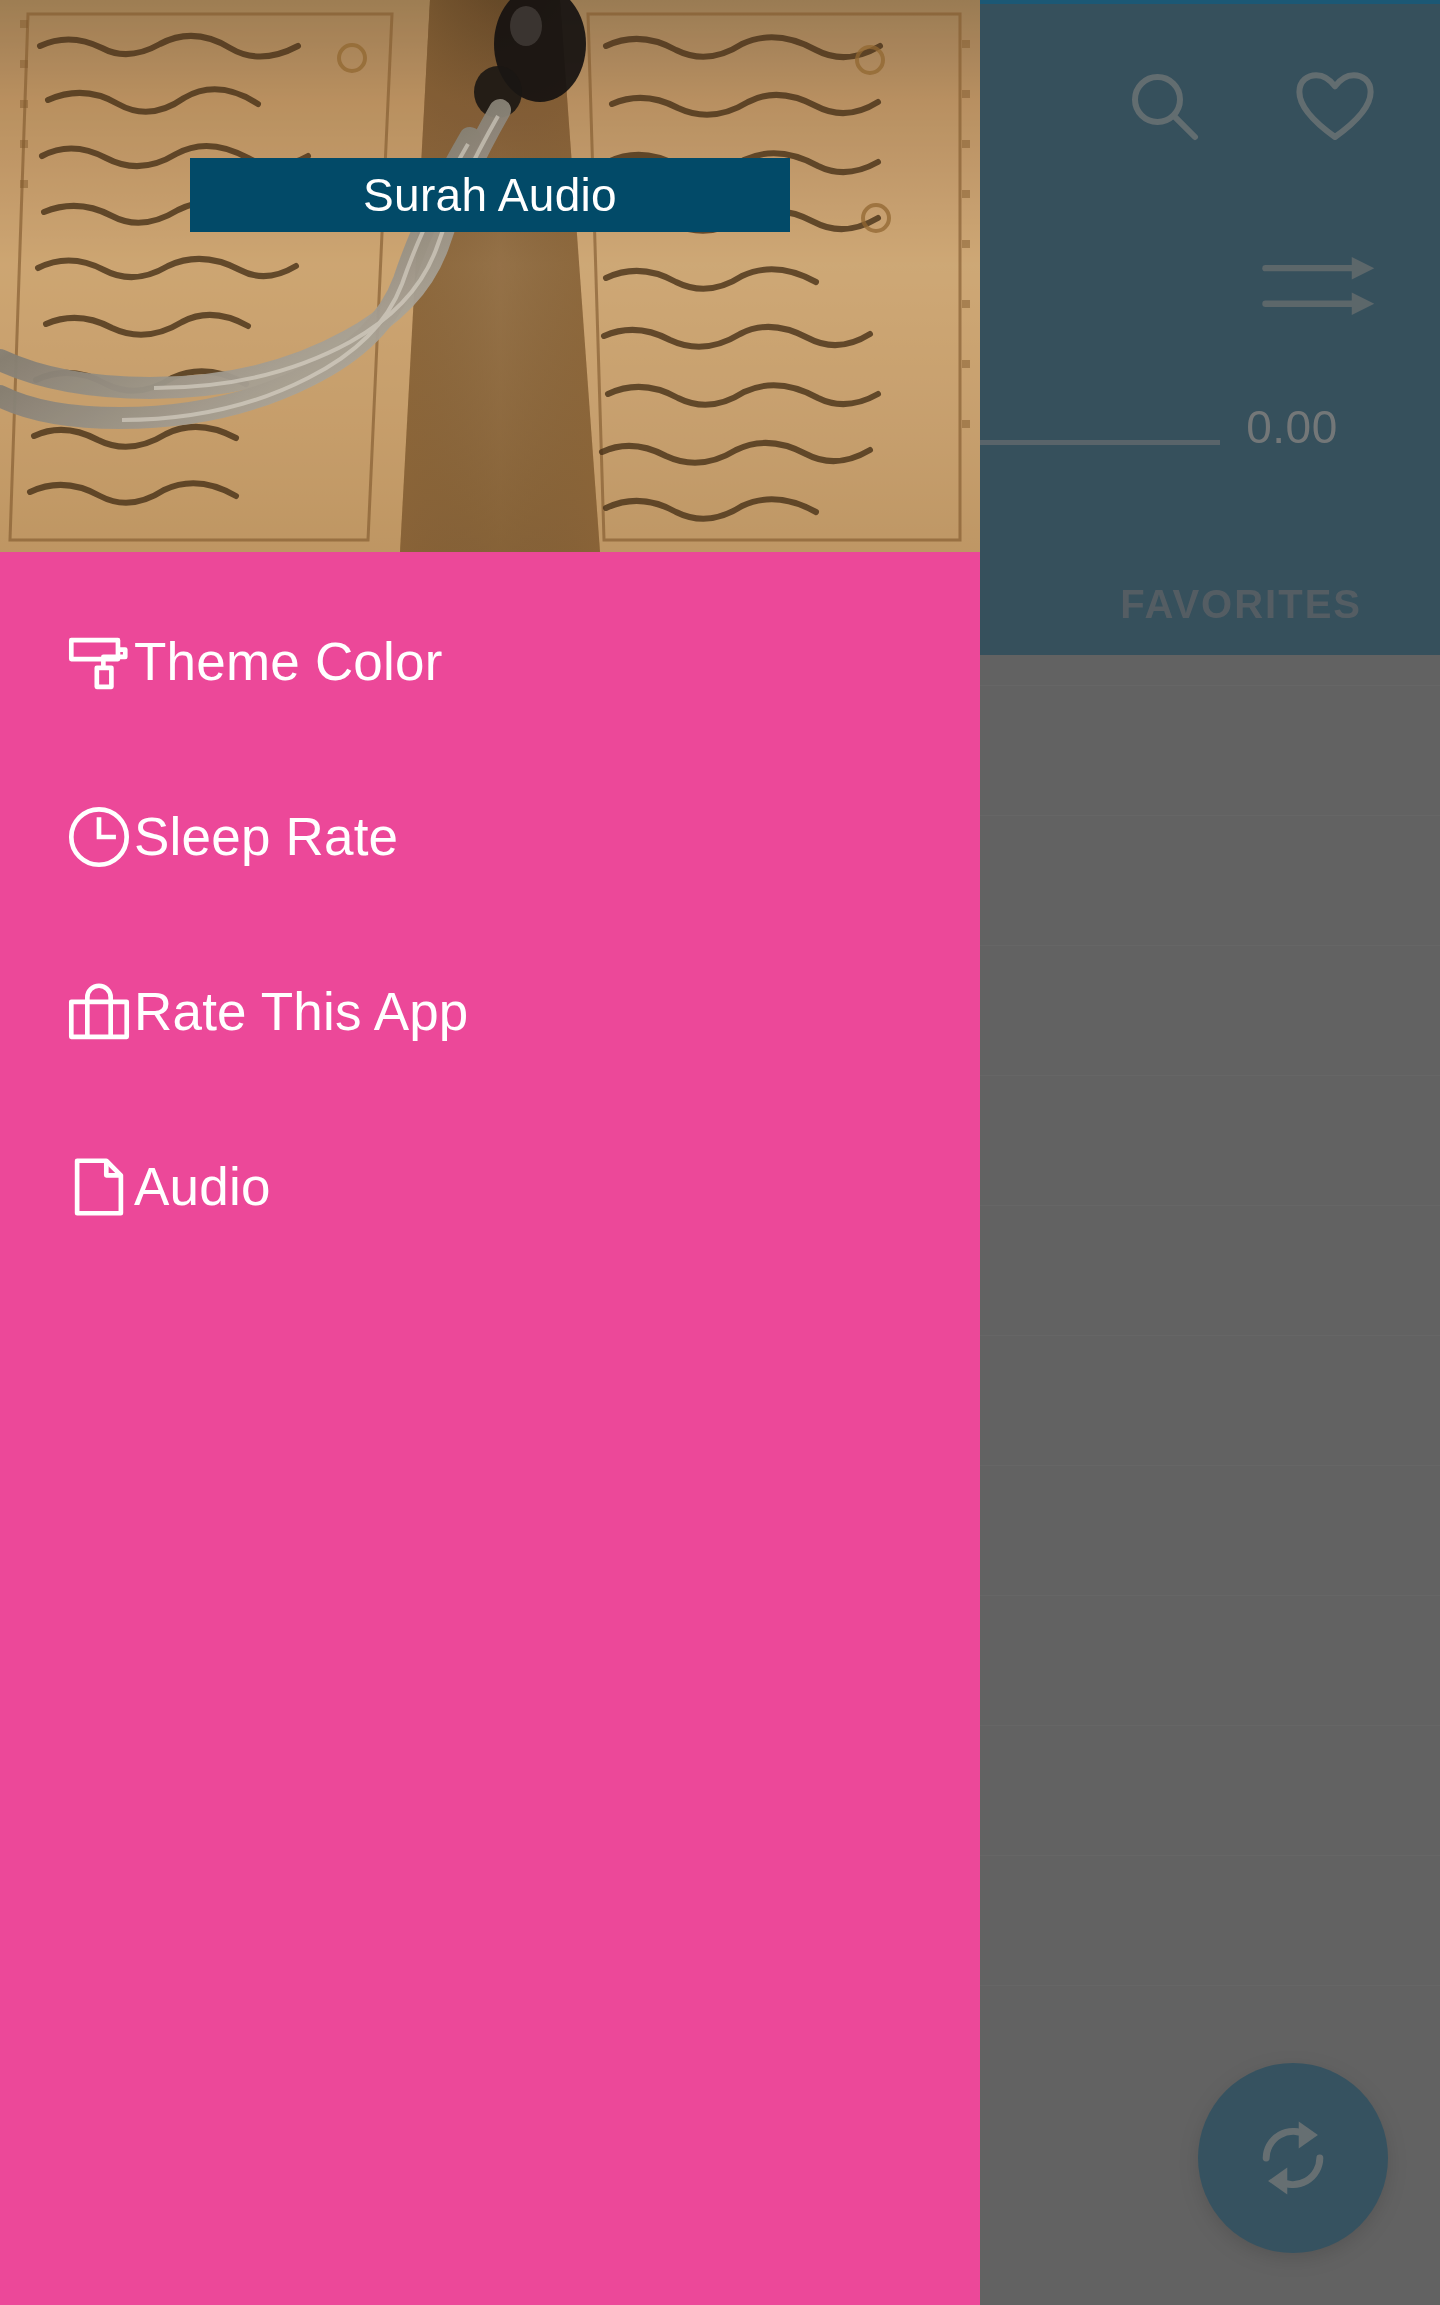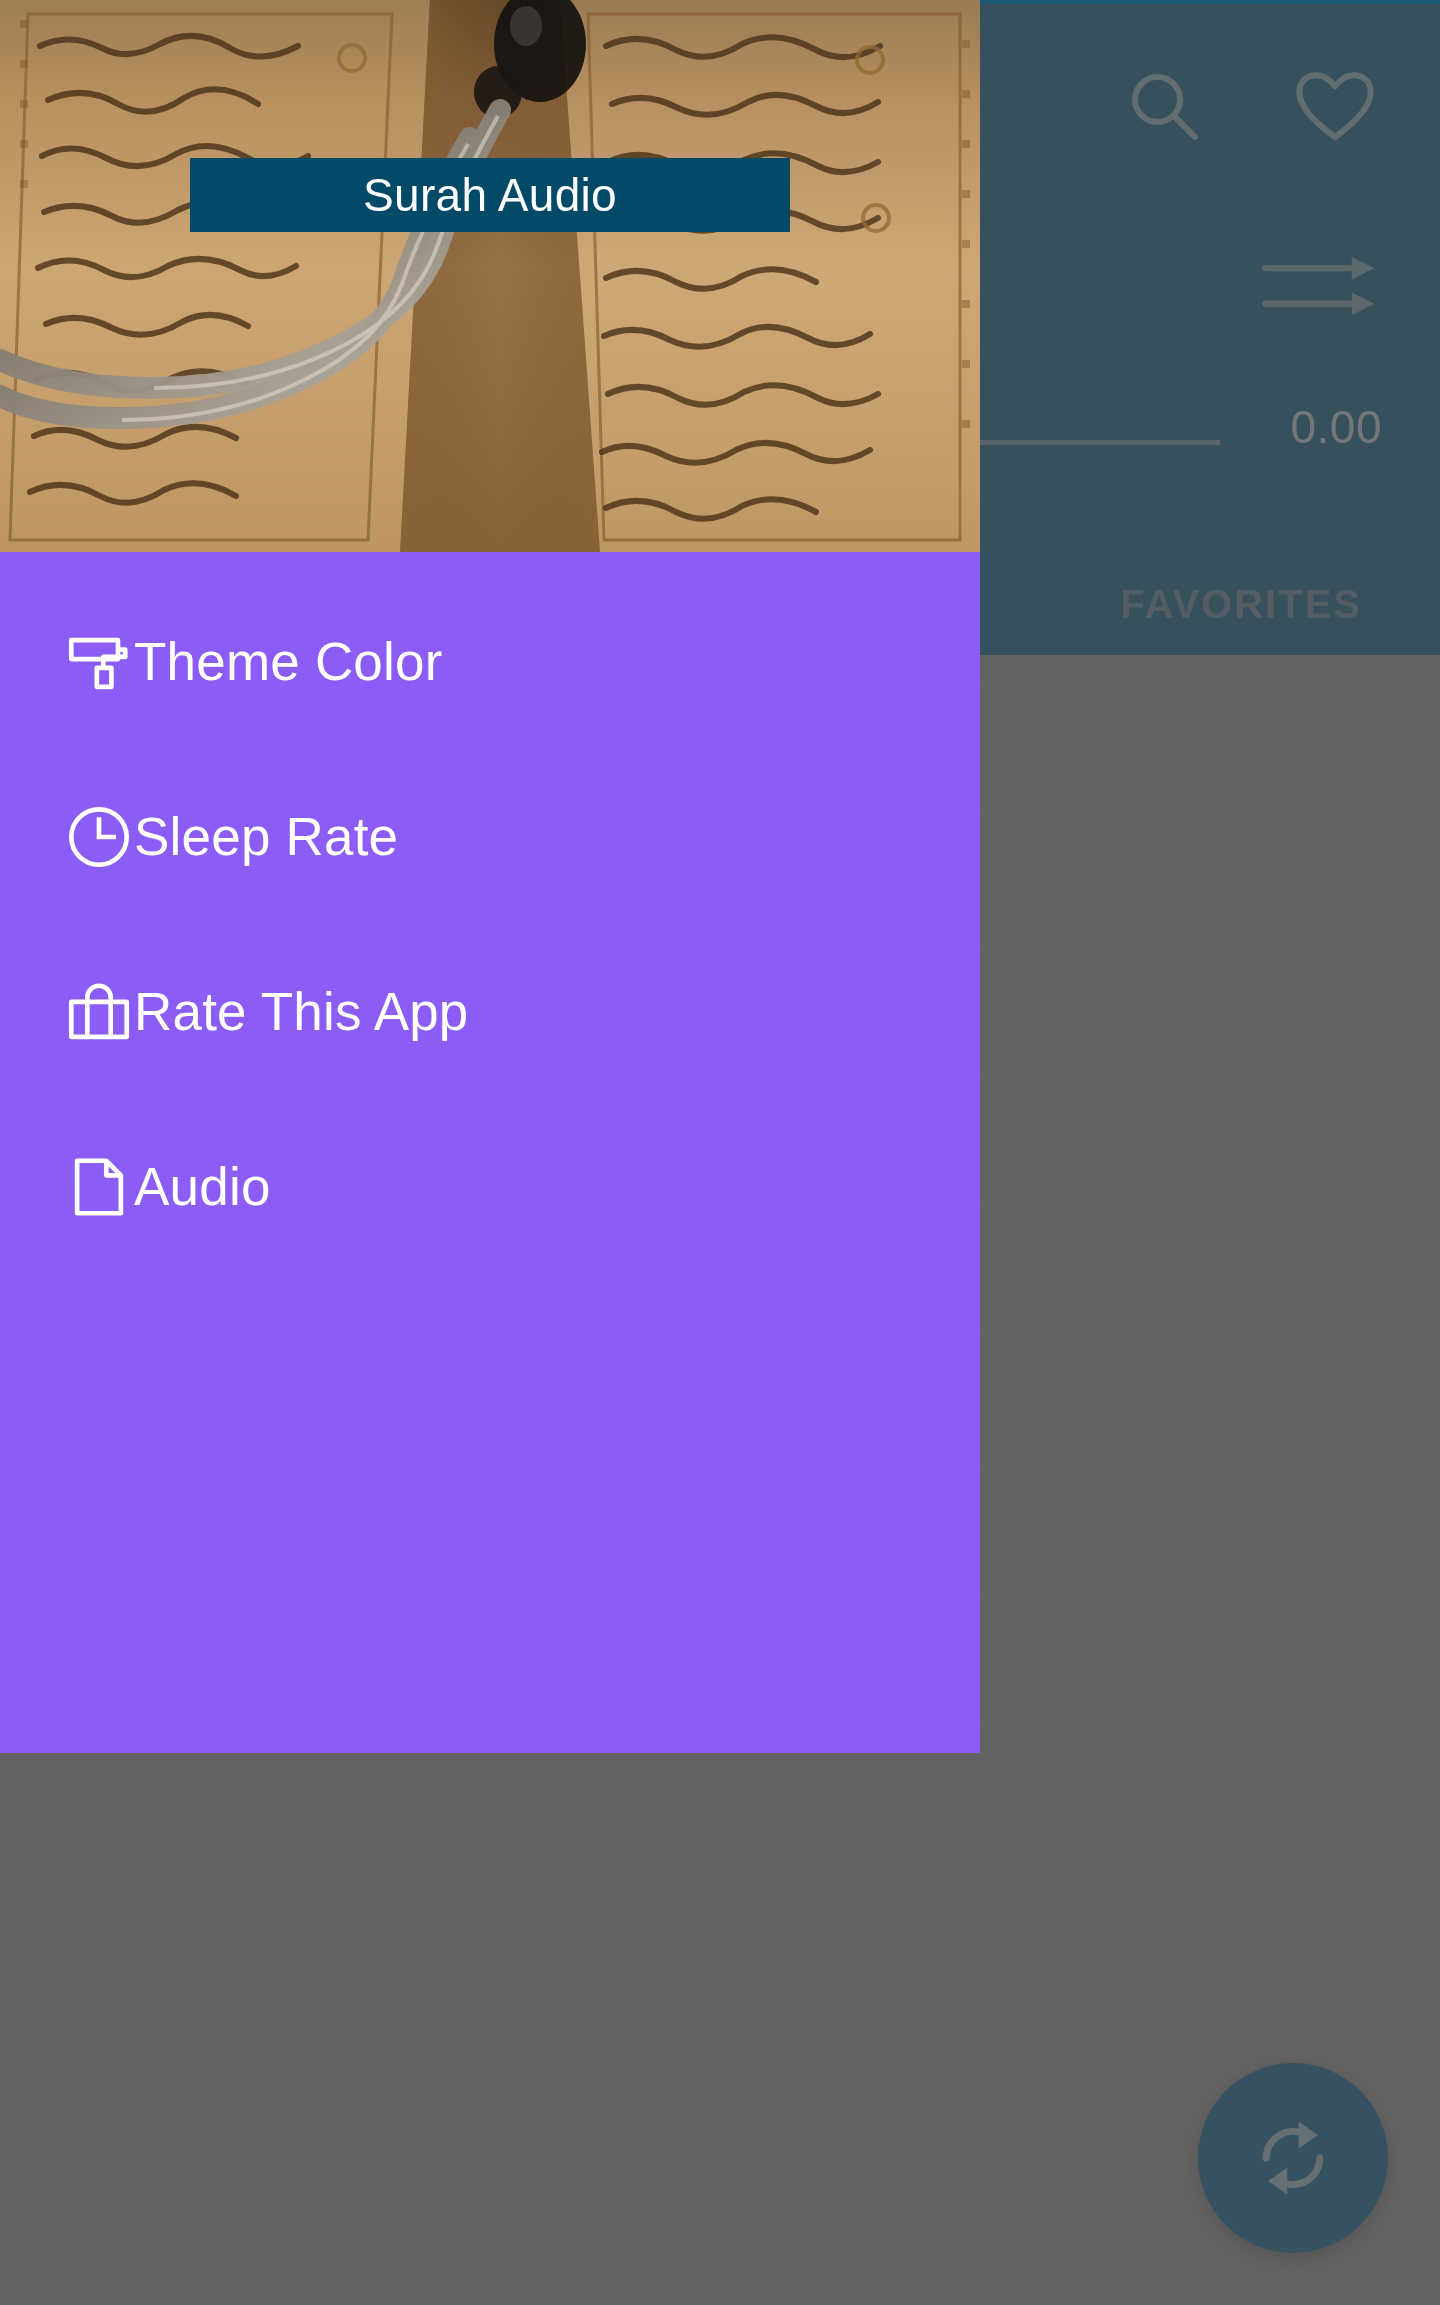--- a/index.html
+++ b/index.html
@@ -63,21 +63,21 @@
     left:150px;
     top:40px;
     width:1070px; height:5px;
     background:#6d7f8c;
     opacity:.8;
   }
   .seek-time {
     position:absolute;
     right:58px; top:0;
     width:180px;
-    text-align:right;
+    text-align:center;
     font-size:46px;
     color:#9aa3a6;
     letter-spacing:.5px;
   }
 
   .tabbar {
     position:absolute;
     left:0; right:0;
     bottom:0;
     height:120px;
@@ -124,22 +124,22 @@
     position:absolute;
     left:0; top:0;
     width:1440px; height:2305px;
     background:rgba(90,90,90,.60);
   }
 
   
   #drawer {
     position:absolute;
     left:0; top:0;
-    width:980px; height:1753px;
-    background:#8b5cf6;
+    width:980px; height:2305px;
+    background:#ec4899;
     overflow:hidden;
   }
 
   .drawer-header {
     position:relative;
     width:980px; height:552px;
     overflow:hidden;
     background:#b98b51;
   }
   .quran-img { position:absolute; inset:0; }

